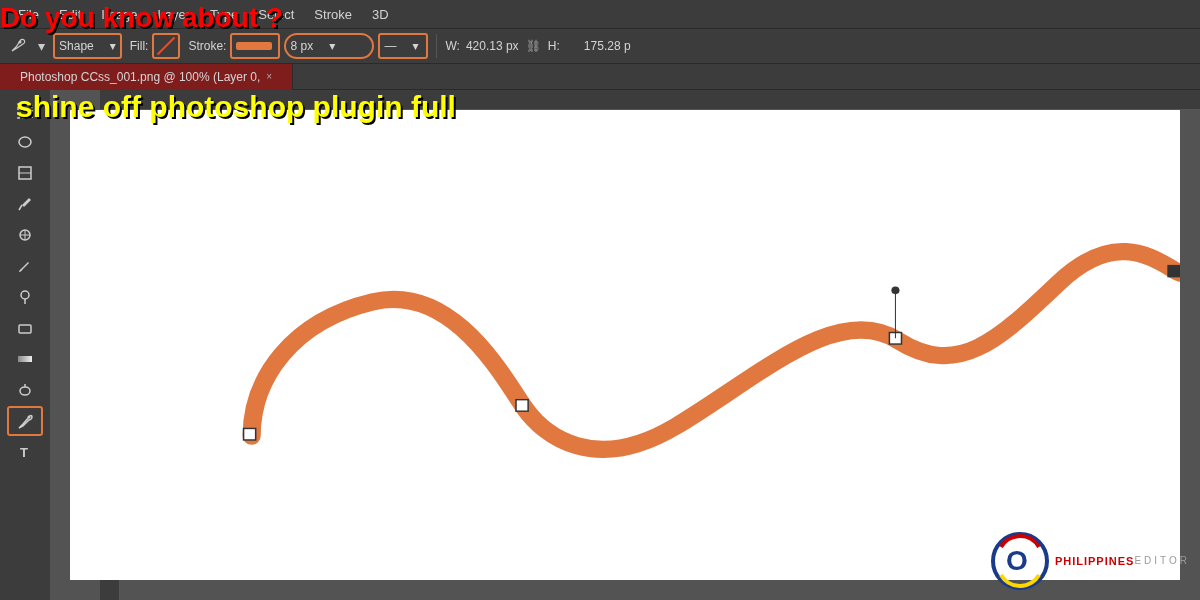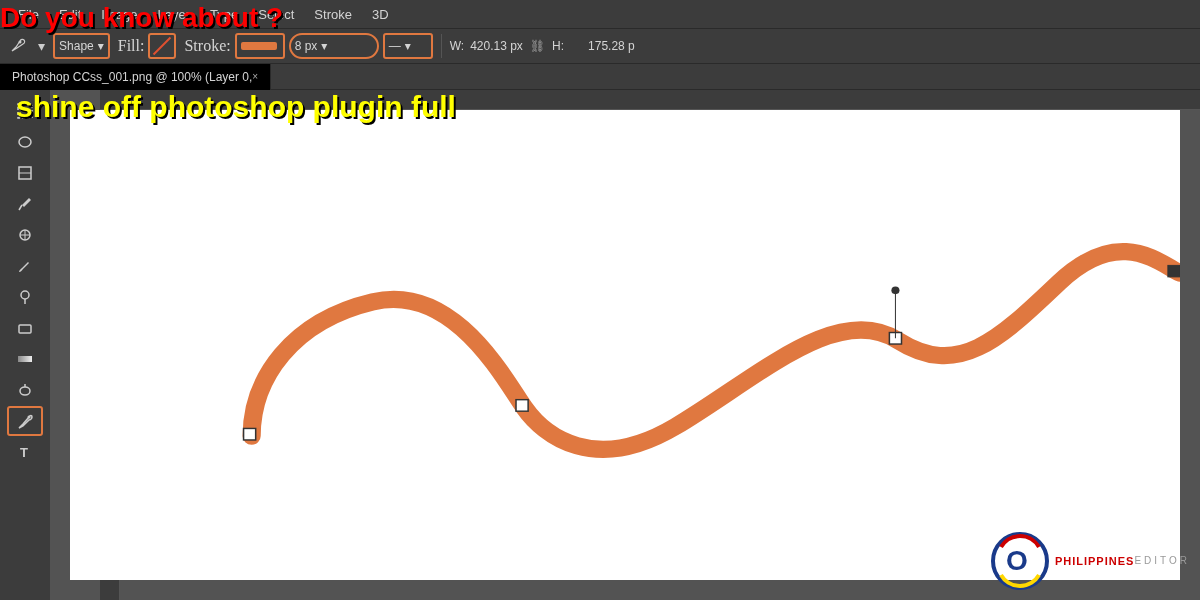--- a/index.html
+++ b/index.html
@@ -75,28 +75,27 @@
     .toolbar-select-box {
       border: 2px solid #e07840;
       border-radius: 3px;
       background: #3c3c3c;
       color: #d4d4d4;
       font-size: 12px;
       height: 26px;
       padding: 0 4px;
       display: flex;
       align-items: center;
-      gap: 4px;
+      gap: 16px;
       cursor: pointer;
     }
     .toolbar-label {
       color: #d4d4d4;
-      font-size: 16px;
+      font-size: 12px;
       margin-left: 4px;
-      font-family: Liberation Serif, serif;
     }
     .fill-box {
       border: 2px solid #e07840;
       border-radius: 3px;
       width: 28px;
       height: 26px;
       display: flex;
       align-items: center;
       justify-content: center;
       background: #3c3c3c;
@@ -122,28 +121,28 @@
 
     
     #tab-bar {
       background: #3c3c3c;
       height: 26px;
       display: flex;
       align-items: center;
       border-bottom: 1px solid #2a2a2a;
     }
     .tab {
-      background: #000000;
+      background: #7f1d1d;
       color: #d4d4d4;
       font-size: 12px;
-      padding: 3px 12px;
+      padding: 3px 20px;
       height: 26px;
       display: flex;
       align-items: center;
-      gap: 0;
+      gap: 6px;
       border-right: 1px solid #2a2a2a;
       cursor: pointer;
     }
     .tab-close {
       color: #aaa;
       font-size: 10px;
       cursor: pointer;
     }
 
     

